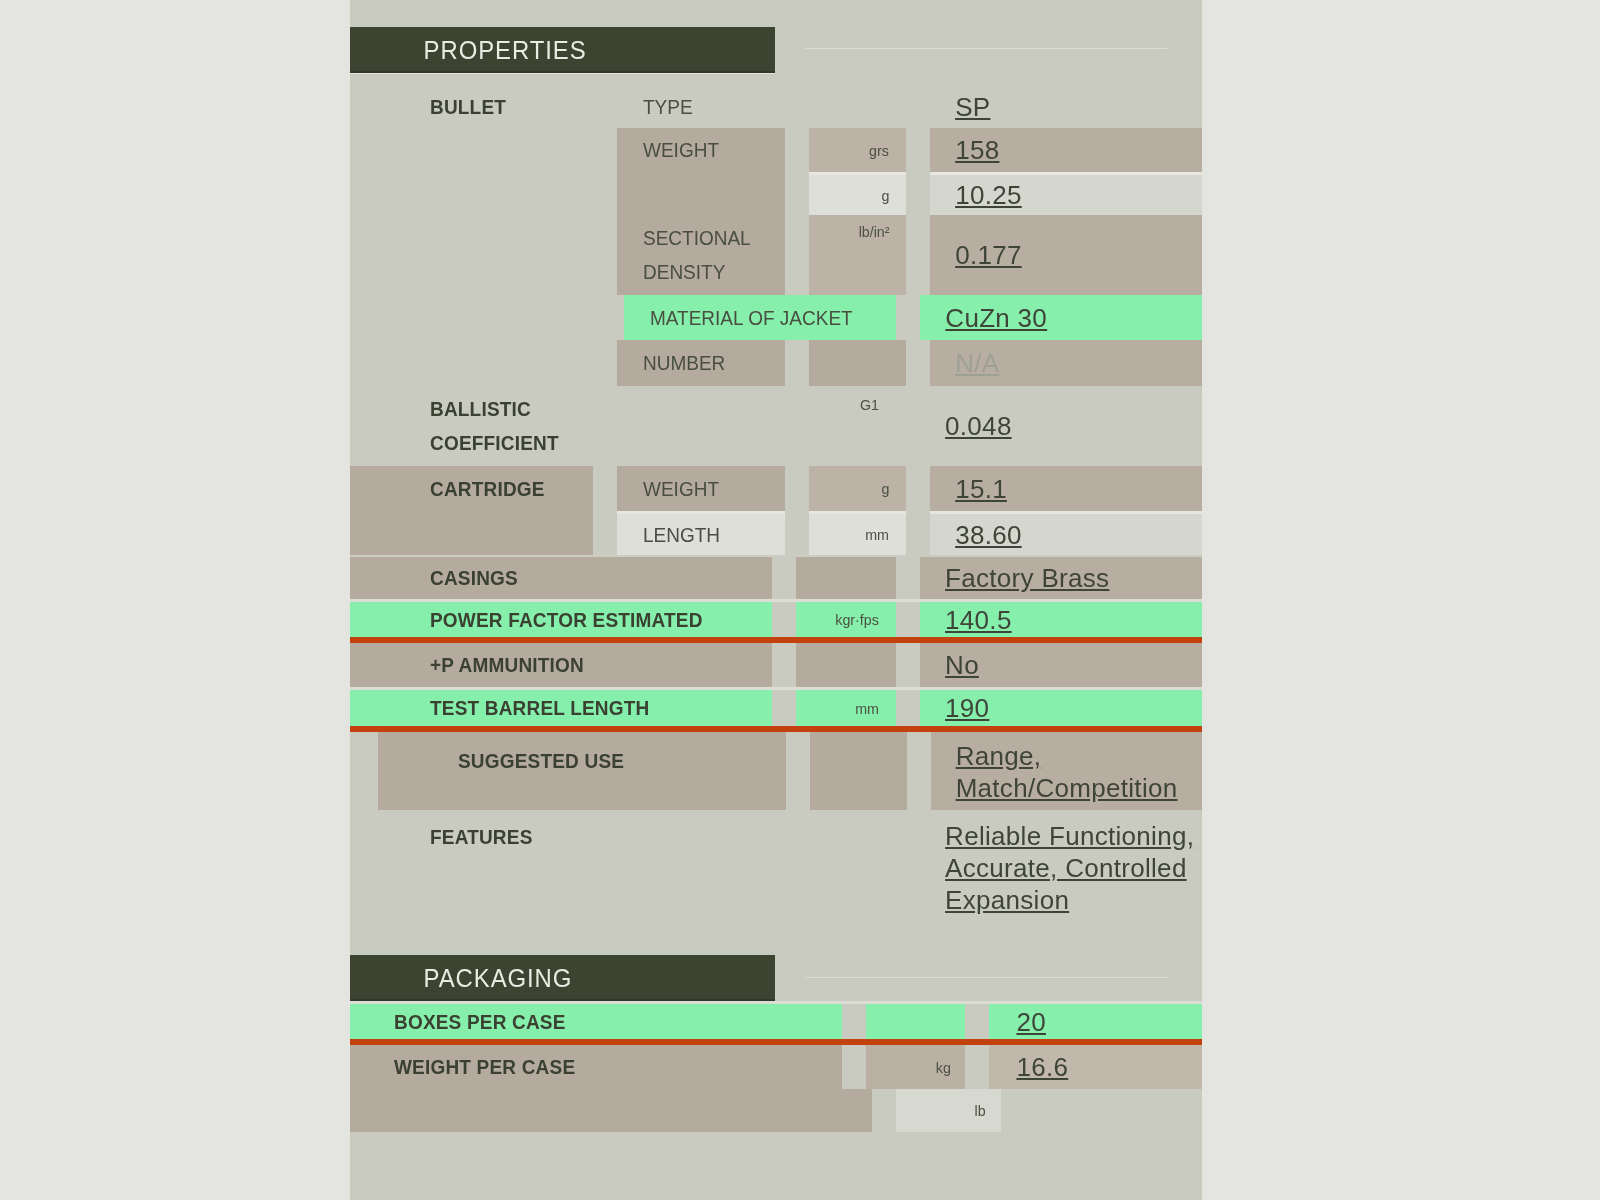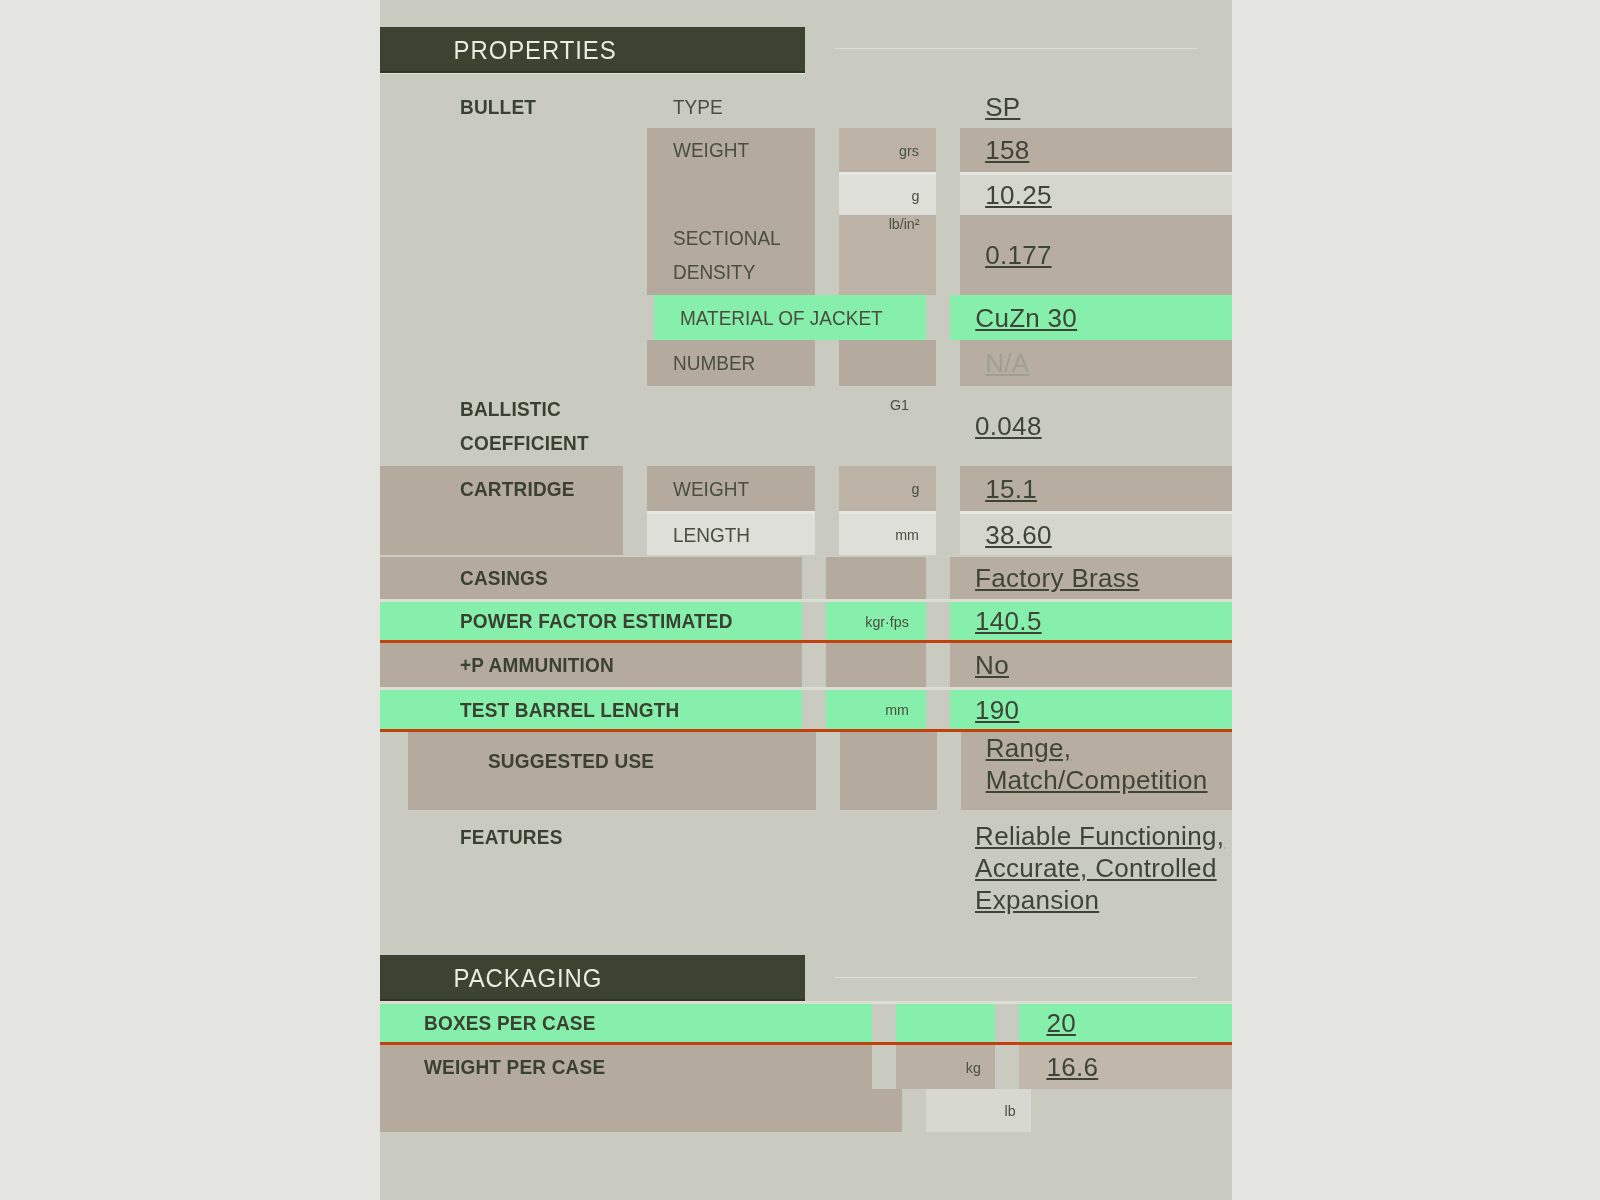--- a/index.html
+++ b/index.html
@@ -4,21 +4,21 @@
 <style>
   * { box-sizing: border-box; margin: 0; padding: 0; }
   html,body { width:1600px; height:1200px; }
   body {
     background:#e4e5e1;
     font-family:"Liberation Sans", sans-serif;
     position:relative;
     overflow:hidden;
   }
   .content {
-    position:absolute; left:380px; top:0;
+    position:absolute; left:350px; top:0;
     width:852px; height:1200px;
     background:#c9cac0;
   }
   
   .sec-bar {
     width:425px; height:46px;
     background:#3d4331;
     display:flex; align-items:center;
     box-shadow: inset 0 -2px 0 rgba(0,0,0,.18), 0 1px 0 rgba(235,236,229,.7);
   }
@@ -50,21 +50,21 @@
   .pc1 { width:522px; padding-left:44px; }
   .pc2 { width:105px; justify-content:flex-end; padding-right:15px; }
   .pc3 { width:225px; padding-left:27px; }
   
   .tanL { background:#b4ab9e; }
   .tanU { background:#bcb3a6; }
   .tanV { background:#b7aea1; }
   .briU { background:#dedfd8; border-top:3px solid #e6e7e1; }
   .briV { background:#d5d6cd; border-top:3px solid #e6e7e1; }
   .band { background:#86efac; }
-  .row.banded { border-top:3px solid #dcddd5; border-bottom:3px solid #c2410c;align-items:center; }
+  .row.banded { border-top:3px solid #dcddd5; border-bottom:6px solid #c2410c;align-items:center; }
   .ptanU { background:#bab1a4; }
   .ptanV { background:#c1b8ab; }
   .pliU { background:#d7d8d0; }
   .pliV { background:#d1d2c9; }
   .sep-top { border-top:2px solid #ccccc2; }
   
   .lbl {
     font-size:20px; font-weight:bold; color:#3a4131;
     display:inline-block; transform:scaleX(.95); transform-origin:0 50%;
     white-space:pre-line; line-height:34px; letter-spacing:.2px;
@@ -79,21 +79,21 @@
     display:inline-block; transform:scaleX(.95); transform-origin:100% 50%;
     white-space:nowrap;
   }
   .val {
     font-size:26px; color:#3e4437; letter-spacing:.3px;
     white-space:pre-line; line-height:32px;text-decoration:underline;
   }
   .val.muted { color:#9ea096; }
   
   .top { align-items:flex-start; }
-  .pt8  { }
+  .pt8  { padding-top:8px; }
   .pt10 { padding-top:10px; }
   .pt12 { padding-top:12px;margin-left:28px; }
 </style>
 </head>
 <body>
 
 <div class="content">
 
   <div class="sec-bar first">
     <span class="sec-title">PROPERTIES</span>

